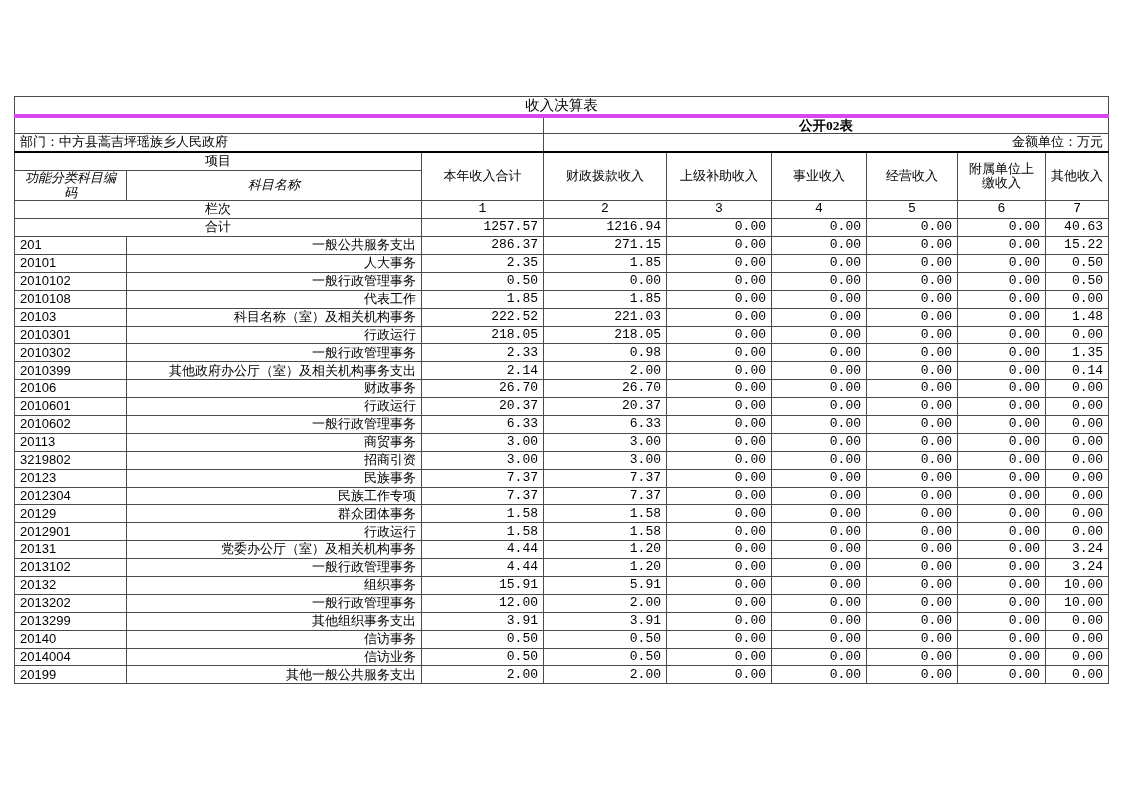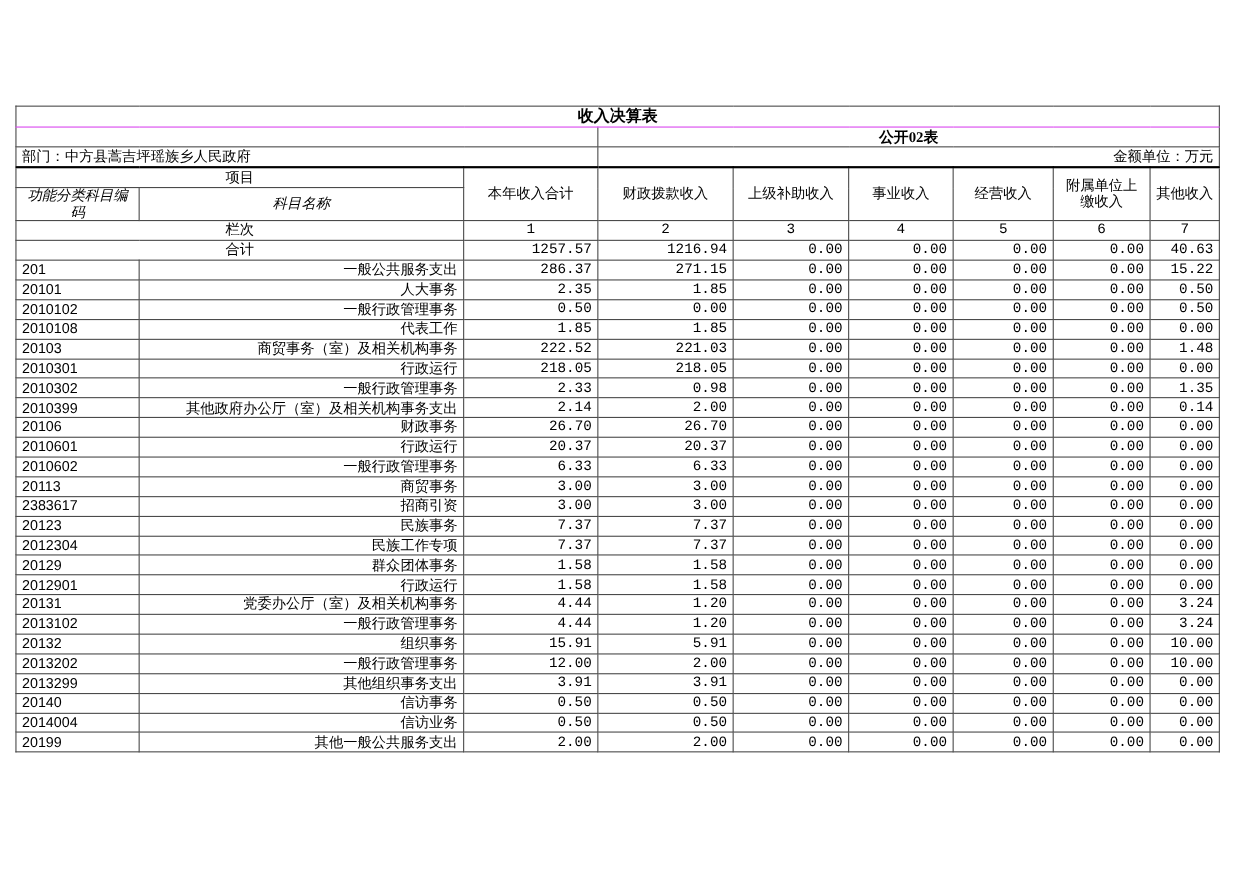--- a/index.html
+++ b/index.html
@@ -26,23 +26,23 @@
     font-size: 13px;
     line-height: 1.12;
     vertical-align: middle;
     overflow: hidden;
     white-space: normal;
   }
   
   tr.r-title td {
     height: 19px;
     font-size: 14.5px;
-    font-weight: bold;
+    font-weight: normal;
     text-align: center;
-    border-bottom: 1px solid #d946ef;
+    border-bottom: 4px solid #d946ef;
   }
   tr.r-pubcode td {
     height: 18px;
   }
   tr.r-pubcode td.right-cell {
     text-align: center;
     font-weight: bold;
     font-size: 13.5px;
   }
   tr.r-dept td {
@@ -196,21 +196,21 @@
     <td class="num">1.85</td>
     <td class="num">0.00</td>
     <td class="num">0.00</td>
     <td class="num">0.00</td>
     <td class="num">0.00</td>
     <td class="num">0.00</td>
   </tr>
 
   <tr class="r-data">
     <td class="code">20103</td>
-    <td class="name">商贸事务（室）及相关机构事务</td>
+    <td class="name">科目名称（室）及相关机构事务</td>
     <td class="num">222.52</td>
     <td class="num">221.03</td>
     <td class="num">0.00</td>
     <td class="num">0.00</td>
     <td class="num">0.00</td>
     <td class="num">0.00</td>
     <td class="num">1.48</td>
   </tr>
 
   <tr class="r-data">
@@ -291,21 +291,21 @@
     <td class="num">3.00</td>
     <td class="num">3.00</td>
     <td class="num">0.00</td>
     <td class="num">0.00</td>
     <td class="num">0.00</td>
     <td class="num">0.00</td>
     <td class="num">0.00</td>
   </tr>
 
   <tr class="r-data">
-    <td class="code">2383617</td>
+    <td class="code">3219802</td>
     <td class="name">招商引资</td>
     <td class="num">3.00</td>
     <td class="num">3.00</td>
     <td class="num">0.00</td>
     <td class="num">0.00</td>
     <td class="num">0.00</td>
     <td class="num">0.00</td>
     <td class="num">0.00</td>
   </tr>
 

